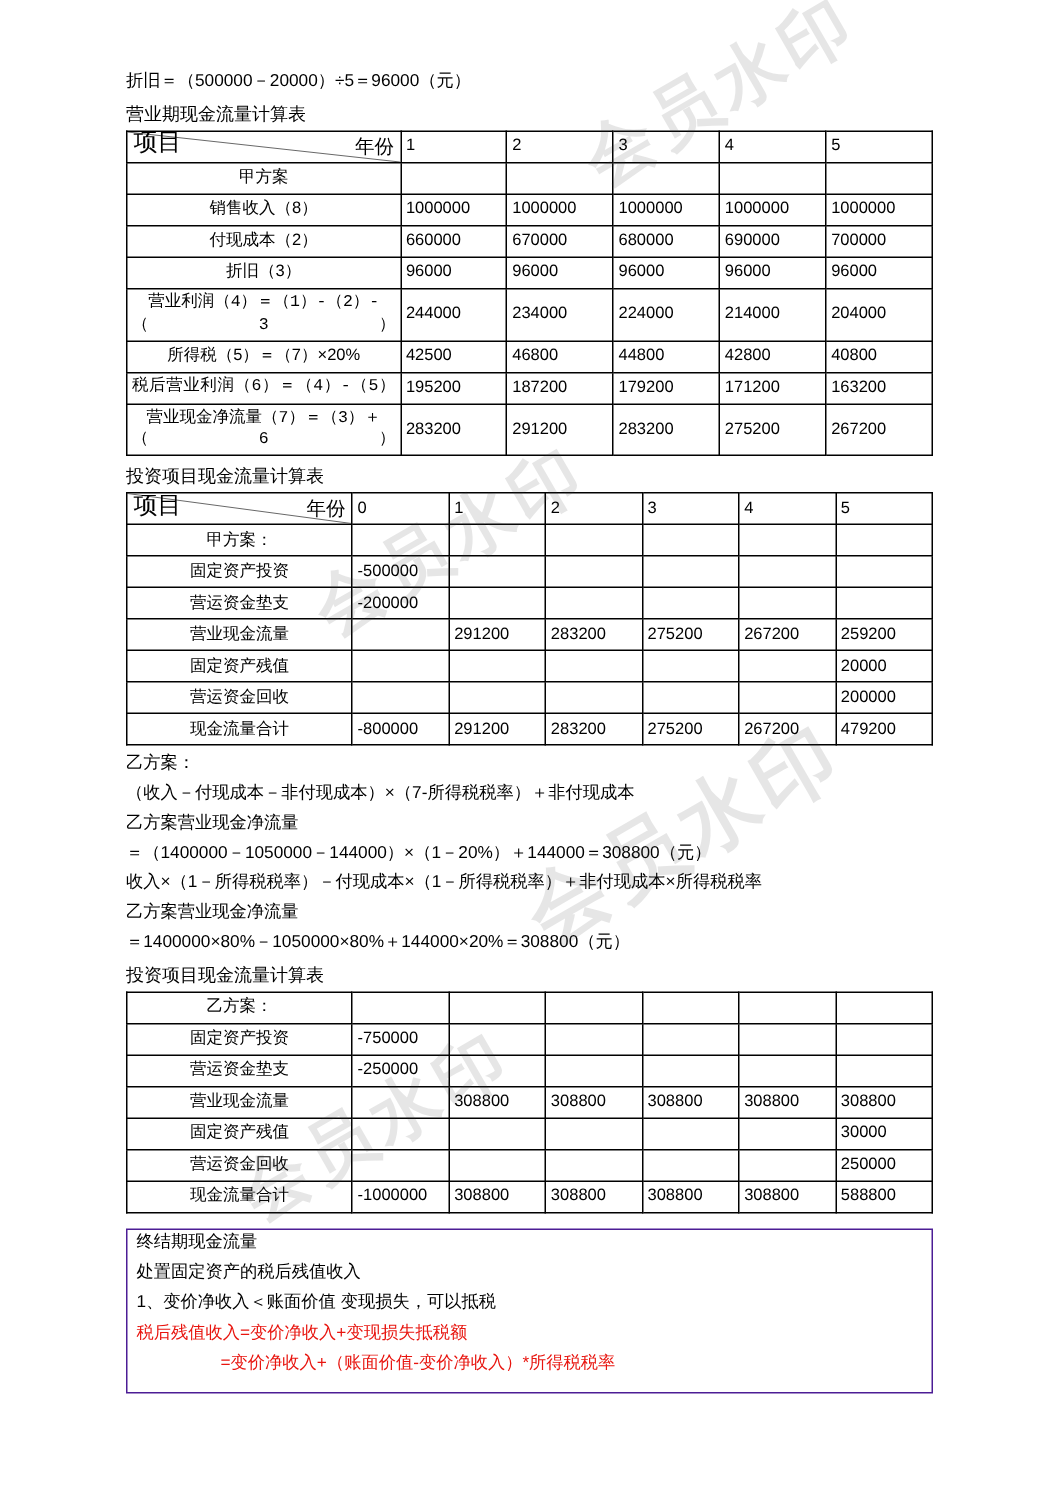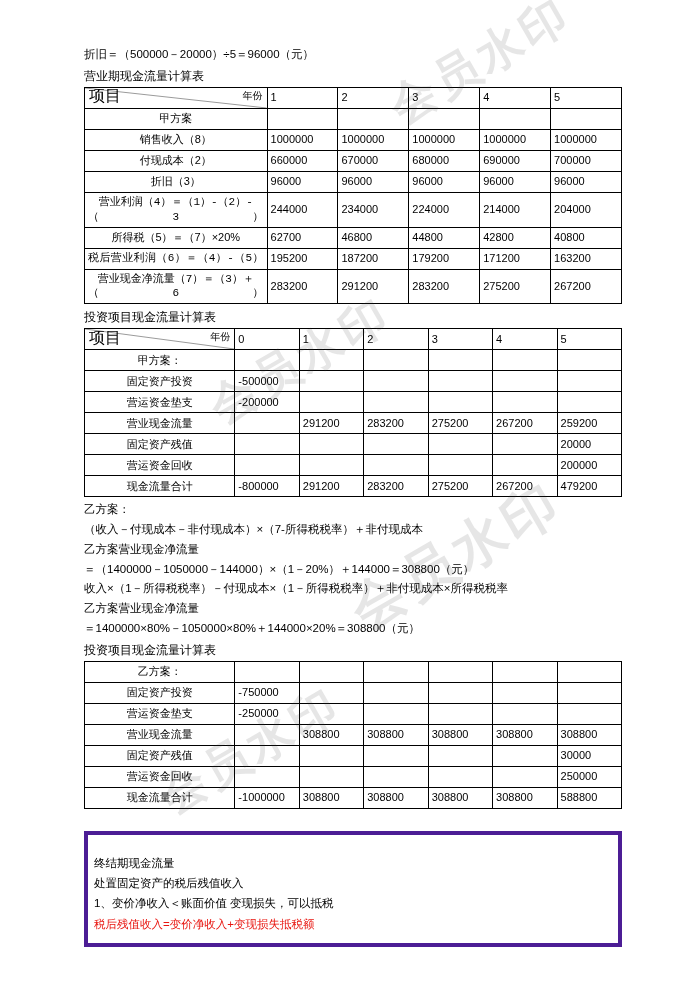--- a/index.html
+++ b/index.html
@@ -77,43 +77,43 @@
   td.num { text-align: left; }
   .corner {
     position: relative;
     height: 32px;
     padding: 0 !important;
   }
   .corner .yr {
     position: absolute;
     right: 4px;
     top: 1px;
-    font-size: 10px;
+    font-size: 13px;
   }
   .corner .it {
     position: absolute;
     left: 4px;
     bottom: 1px;
     font-size: 16px;
     text-align: center;
   }
   .corner .diag {
     position: absolute;
     left: 0; top: 0;
     width: 100%; height: 100%;
   }
   .justify {
     text-align: justify;
     text-align-last: justify;
     font-family: Liberation Mono, monospace;
   }
   .final-box {
-    border: 4px solid #4c1d95;
-    margin-top: 22px;
-    padding: 20px 6px 7px 6px;
+    border: 1px solid #4c1d95;
+    margin-top: 10px;
+    padding: 0 6px 7px 6px;
   }
   .final-box p {
     margin: 0 0 3px 0;
     font-size: 11.5px;
     line-height: 1.5;
   }
   .red { color: #e8150f; }
   .red-indent { margin-left: 56px !important; }
 </style>
 </head>
@@ -193,21 +193,21 @@
         <tr>
           <td class="lbl justify">营业利润（4）＝（1）-（2）-（3）</td>
           <td class="num">244000</td>
           <td class="num">234000</td>
           <td class="num">224000</td>
           <td class="num">214000</td>
           <td class="num">204000</td>
         </tr>
         <tr>
           <td class="lbl">所得税（5）＝（7）×20%</td>
-          <td class="num">62700</td>
+          <td class="num">42500</td>
           <td class="num">46800</td>
           <td class="num">44800</td>
           <td class="num">42800</td>
           <td class="num">40800</td>
         </tr>
         <tr>
           <td class="lbl justify">税后营业利润（6）＝（4）-（5）</td>
           <td class="num">195200</td>
           <td class="num">187200</td>
           <td class="num">179200</td>
@@ -403,16 +403,17 @@
           <td class="num">588800</td>
         </tr>
       </tbody>
     </table>
 
     <div class="final-box">
       <p>终结期现金流量</p>
       <p>处置固定资产的税后残值收入</p>
       <p>1、变价净收入＜账面价值   变现损失，可以抵税</p>
       <p class="red">税后残值收入=变价净收入+变现损失抵税额</p>
+      <p class="red red-indent">=变价净收入+（账面价值-变价净收入）*所得税税率</p>
     </div>
 
   </div>
 </div>
 
 </body></html>

